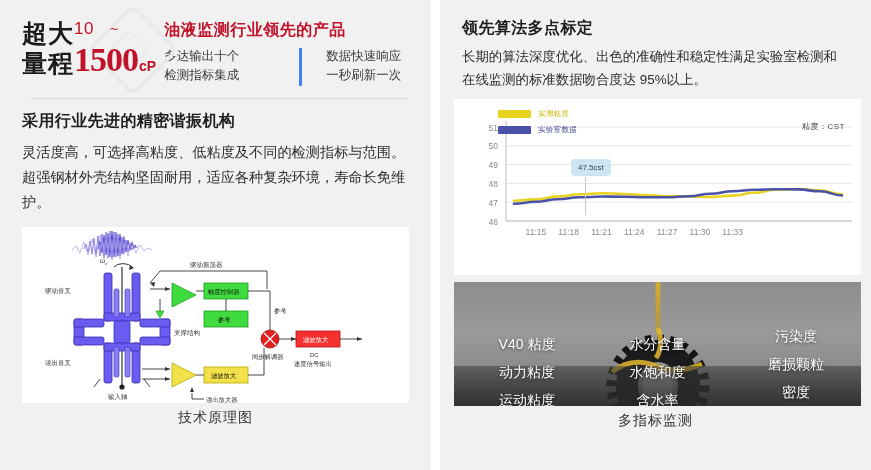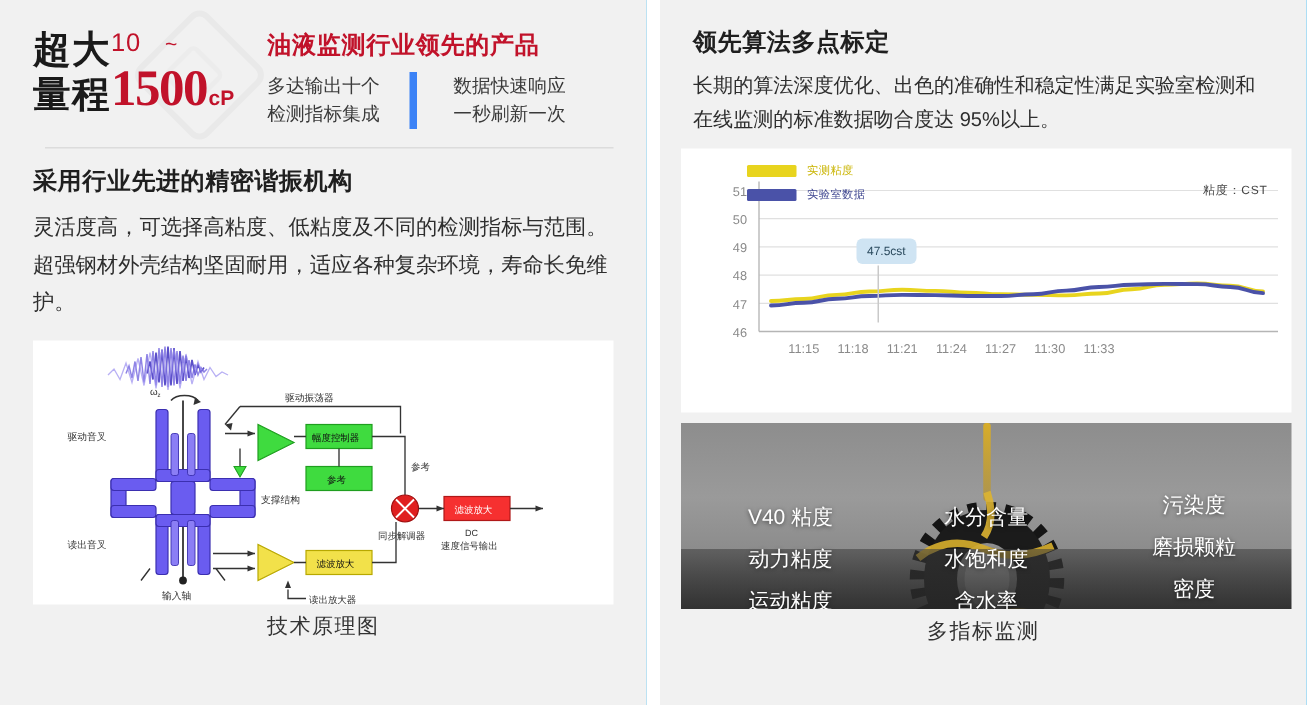--- a/index.html
+++ b/index.html
@@ -2,21 +2,21 @@
 <html><head>
 <meta charset="utf-8">
 <style>
   * { box-sizing: border-box; margin: 0; padding: 0; }
   html, body {
     width: 871px; height: 470px;
     background: #ffffff;
     font-family: "Liberation Sans", "DejaVu Sans", sans-serif;
     overflow: hidden;
   }
-  .stage { position: relative; width: 871px; height: 470px; background:#0ea5e9; display:flex; }
+  .stage { position: relative; width: 871px; height: 470px; background:#14532d; display:flex; }
 
   .panel { background: #f1f1f1; height: 470px; position: relative; }
   .panel-left  { width: 431px; }
   .gutter { width: 9px; background:#ffffff; height:470px; }
   .panel-right { width: 431px; }
 
   
   .hero { position:relative; padding: 18px 22px 0 22px; display:flex; align-items:flex-start; }
   .hero-left { display:flex; align-items:center; position:relative; }
   .bigword { font-weight:bold; font-size:25px; line-height:30px; color:#1a1a1a; letter-spacing:1px; }
@@ -32,25 +32,25 @@
     transform: rotate(45deg);
     border: 3px solid #ececec; border-radius:5px; z-index:0;
   }
   .range-line1 { position:relative; z-index:2; display:flex; align-items:baseline; height:24px; }
   .num-small { color:#c1122a; font-size:17px; font-weight:500; letter-spacing:.5px;}
   .tilde { color:#c1122a; font-size:14px; margin-left:16px; }
   .range-line2 { position:relative; z-index:2; display:flex; align-items:baseline; }
   .num-big { color:#c1122a; font-size:34px; font-weight:bold; letter-spacing:-1px; line-height:34px;font-family:Liberation Serif, serif;}
   .unit { color:#c1122a; font-size:14px; font-weight:bold; margin-left:1px; }
 
-  .hero-right { margin-left: 22px; padding-top:2px; }
+  .hero-right { margin-left: 8px; padding-top:2px;font-family:Liberation Mono, monospace; }
   .hero-title { color:#c1122a; font-weight:bold; font-size:16px; letter-spacing:.5px; }
-  .feature-grid { display:flex; margin-top:7px; }
+  .feature-grid { display:flex; margin-top:7px;gap:40px; }
   .feat-col { font-size:12.5px; color:#3a3a3a; line-height:19px; }
-  .feat-col.second { margin-left:20px; padding-left:24px; border-left:5px solid #3b82f6; }
+  .feat-col.second { margin-left:20px; padding-left:24px; border-left:3px solid #3b82f6; }
 
   .hr { height:1px; background:#dcdcdc; margin: 12px 22px 0 30px; }
 
   
   .body-left { padding: 12px 22px 0 22px; }
   .sec-title { font-size:16px; font-weight:bold; color:#1f1f1f; letter-spacing:.4px; }
   .sec-para { margin-top:8px; font-size:14.2px; line-height:25px; color:#2e2e2e; }
 
   
   .diagram-box {

